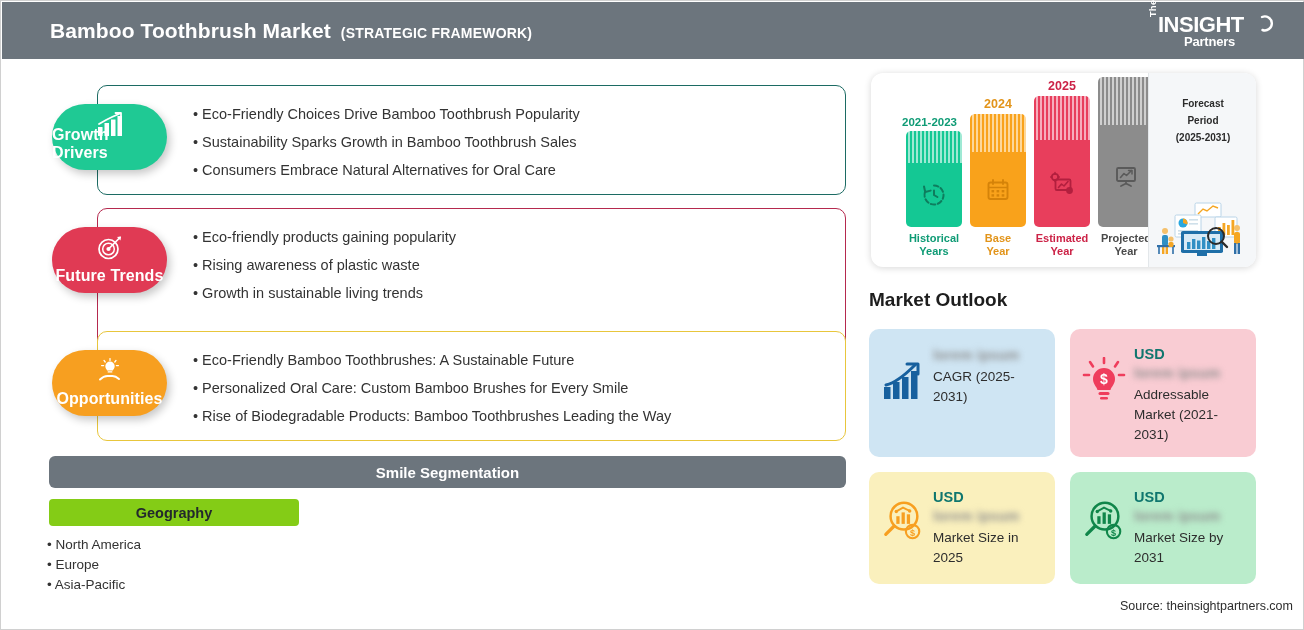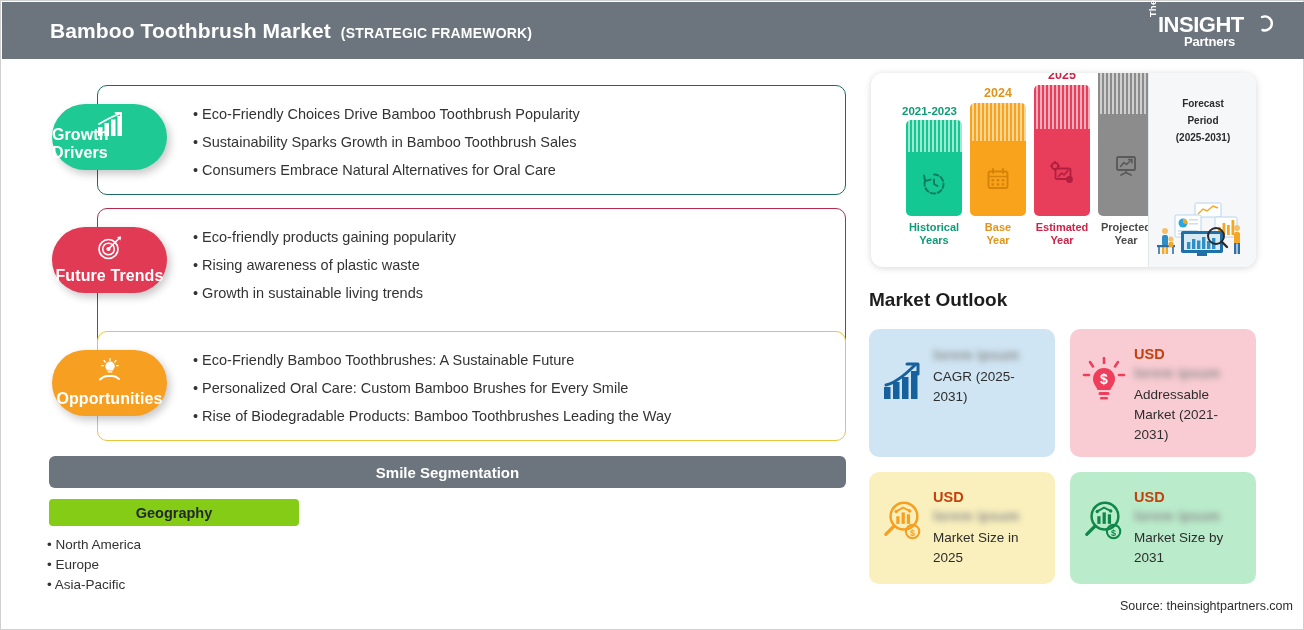--- a/index.html
+++ b/index.html
@@ -89,21 +89,21 @@
 
   
   .right-col{position:absolute;left:860px;top:58px;width:444px;height:571px;}
 
   .timeline-card{
     position:absolute;left:10px;top:14px;width:385px;height:194px;
     background:#ffffff;border-radius:12px;box-shadow:0 1px 7px rgba(0,0,0,.16);
     box-sizing:border-box;overflow:hidden;
   }
   .tl-bars{position:absolute;left:0;top:0;width:277px;height:194px;}
-  .tl-col{position:absolute;bottom:20px;width:56px;text-align:center;padding-left:21px;}
+  .tl-col{position:absolute;bottom:9px;width:56px;text-align:center;padding-left:21px;}
   .tl-col.c0{left:14px;}
   .tl-col.c1{left:78px;}
   .tl-col.c2{left:142px;}
   .tl-col.c3{left:206px;}
   .tl-year{
     font-size:12.5px;font-weight:bold;margin-bottom:3px;white-space:nowrap;
   }
   .tl-col.c0 .tl-year{font-size:11.5px;margin-left:-9px;}
   .tl-bar{
     position:relative;width:56px;border-radius:5px;overflow:hidden;
@@ -136,21 +136,21 @@
     padding:14px 12px 0 12px;
   }
   .ocard.o0{left:8px;top:270px;background:#cfe5f3;}
   .ocard.o1{left:209px;top:270px;background:#f9ccd3;}
   .ocard.o2{left:8px;top:413px;background:#faf0bd;height:112px;}
   .ocard.o3{left:209px;top:413px;background:#baeccb;height:112px;}
   .ocard-inner{display:flex;align-items:flex-start;}
   .ocard-icon{width:44px;height:50px;flex:none;margin-top:14px;}
   .ocard.o2 .ocard-icon,.ocard.o3 .ocard-icon{margin-top:10px;}
   .ocard-txt{margin-left:8px;padding-top:2px;}
-  .ocard-usd{font-size:14.5px;font-weight:bold;color:#c2410c;line-height:18px;}
+  .ocard-usd{font-size:14.5px;font-weight:bold;color:#0f766e;line-height:18px;}
   .ocard-value{
     font-size:14px;font-weight:bold;color:#8e8e8e;line-height:20px;
     filter:blur(3.2px);-webkit-filter:blur(3.2px);user-select:none;letter-spacing:.3px;
   }
   .ocard-label{font-size:13.5px;color:#2d2d2d;line-height:20px;margin-top:2px;}
 
   .source{
     position:absolute;right:12px;top:540px;font-size:12.5px;color:#2d2d2d;
   }
 </style>

